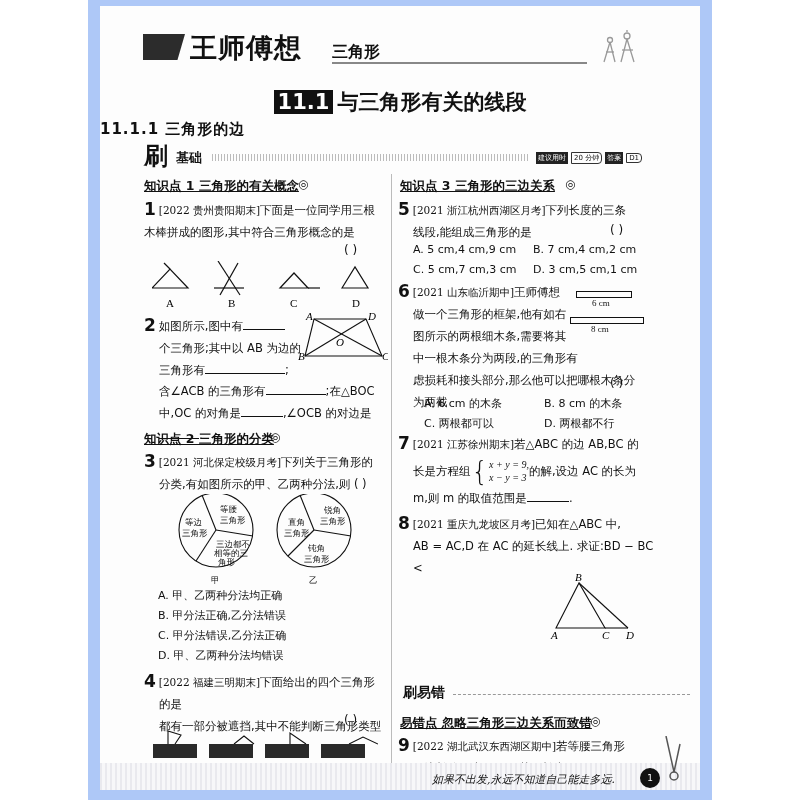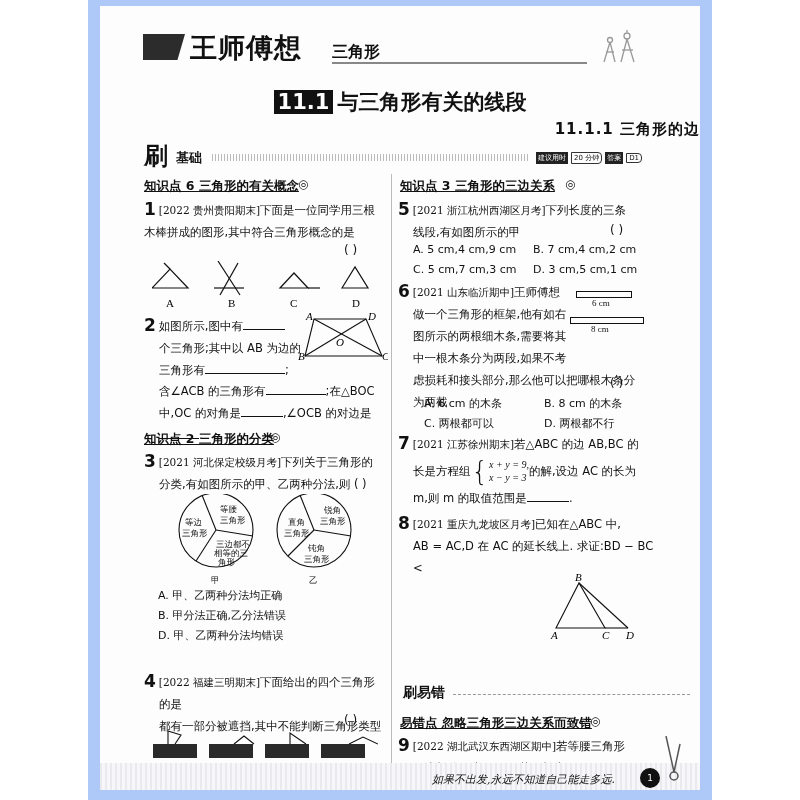--- a/index.html
+++ b/index.html
@@ -6,21 +6,21 @@
   body{width:800px;height:800px;position:relative;overflow:hidden;font-family:"DejaVu Sans","Liberation Sans",sans-serif;color:#111;}
   .frame{position:absolute;left:88px;top:0;width:624px;height:800px;background:#aec8f7;}
   .page{position:absolute;left:100px;top:6px;width:600px;height:784px;background:#fdfdfd;overflow:hidden;}
   .abs{position:absolute;}
   .chap-block{left:43px;top:28px;width:42px;height:26px;background:#2c2c2c;clip-path:polygon(0 0,100% 0,82% 100%,0 100%);}
   .chap-title{left:90px;top:24px;font-size:27px;font-weight:bold;letter-spacing:1px;}
   .chap-sub{left:232px;top:36px;font-size:16px;font-weight:bold;}
   .chap-line{left:232px;top:56px;width:255px;height:2px;background:#888;}
   .sec-title{left:0;width:600px;top:82px;text-align:center;font-size:21px;font-weight:bold;}
   .sec-num{background:#111;color:#fff;padding:0 4px;margin-right:4px;}
-  .subsec{left:0;width:600px;top:114px;text-align:right;font-size:15px;font-weight:bold;letter-spacing:1px;}
+  .subsec{left:0;width:600px;top:114px;text-align:left;font-size:15px;font-weight:bold;letter-spacing:1px;}
   .brush-main{left:44px;top:134px;font-size:24px;font-weight:bold;}
   .brush-sub{left:76px;top:143px;font-size:13px;font-weight:bold;}
   .dots-bar{left:112px;top:148px;width:318px;height:7px;background:repeating-linear-gradient(90deg,#bbb 0 1px,transparent 1px 3px);}
   .badge-dark{background:#222;color:#fff;font-size:7px;padding:1px 2px;border-radius:0;}
   .badge-light{border:1px solid #333;border-radius:0 4px 4px 0;font-size:7px;padding:0 2px;}
   .badges{left:436px;top:146px;display:flex;gap:3px;align-items:center;}
   .divider{left:291px;top:168px;width:1px;height:600px;background:#bbb;}
   .kp{font-size:12.5px;font-weight:bold;text-decoration:underline;}
   .q{font-size:11.5px;line-height:22px;}
   .qnum{font-size:17px;font-weight:bold;margin-right:3px;vertical-align:-1px;}
@@ -69,21 +69,21 @@
   <div class="abs dots-bar"></div>
   <div class="abs badges">
     <span class="badge-dark">建议用时</span>
     <span class="badge-light">20 分钟</span>
     <span class="badge-dark">答案</span>
     <span class="badge-light">D1</span>
   </div>
 
   <div class="abs divider"></div>
 
-  <div class="abs kp" style="left:44px;top:172px">知识点 6   三角形的有关概念</div>
+  <div class="abs kp" style="left:44px;top:172px">知识点 1   三角形的有关概念</div>
   <span class="abs" style="left:198px;top:171px;font-size:12px">◎</span>
 
   <div class="abs q" style="left:44px;top:192px;width:236px">
     <span class="qnum">1</span><span class="src">[2022 贵州贵阳期末]</span><span>下面是一位同学用三根木棒拼成的图形,其中符合三角形概念的是</span>
   </div>
   <div class="paren" style="left:244px;top:237px">(      )</div>
   <svg class="abs" style="left:52px;top:255px" width="225" height="48">
     <g stroke="#111" stroke-width="1.2" fill="none">
       <path d="M0 27 L18 8 L36 27 Z"></path>
         <line x1="18" y1="8" x2="12" y2="2"></line>
@@ -154,20 +154,21 @@
         <text x="106" y="42">三角形</text>
       <text x="130" y="57">钝角</text>
         <text x="126" y="68">三角形</text>
       <text x="33" y="89">甲</text>
       <text x="131" y="89">乙</text>
     </g>
   </svg>
   <div class="abs opt" style="left:58px;top:580px">
     <div>A. 甲、乙两种分法均正确</div>
     <div>B. 甲分法正确,乙分法错误</div>
+    <div>C. 甲分法错误,乙分法正确</div>
     <div>D. 甲、乙两种分法均错误</div>
   </div>
 
   <div class="abs q" style="left:44px;top:664px;width:240px">
     <div><span class="qnum">4</span><span class="src">[2022 福建三明期末]</span><span>下面给出的四个三角形</span></div>
     <div style="padding-left:15px">的是</div>
     <div style="padding-left:15px">都有一部分被遮挡,其中不能判断三角形类型</div>
   </div>
   <div class="paren" style="left:244px;top:707px">(      )</div>
   <svg class="abs" style="left:53px;top:723px" width="225" height="46">
@@ -186,35 +187,35 @@
     <text x="18" y="44" class="lbl">A</text>
     <text x="74" y="44" class="lbl">B</text>
     <text x="130" y="44" class="lbl">C</text>
     <text x="186" y="44" class="lbl">D</text>
   </svg>
 
   <div class="abs kp" style="left:300px;top:172px">知识点 3   三角形的三边关系</div>
   <span class="abs" style="left:465px;top:171px;font-size:12px">◎</span>
   <div class="abs q" style="left:298px;top:192px;width:250px">
     <div><span class="qnum">5</span><span class="src">[2021 浙江杭州西湖区月考]</span><span>下列长度的三条</span></div>
-    <div style="padding-left:15px">线段,有如图所示的甲</div>
+    <div style="padding-left:15px">线段,能组成三角形的是</div>
   </div>
   <div class="paren" style="left:510px;top:217px">(      )</div>
   <div class="abs opt" style="left:313px;top:234px;width:240px;display:grid;grid-template-columns:1fr 1fr">
     <div>A. 5 cm,4 cm,9 cm</div>
     <div>B. 7 cm,4 cm,2 cm</div>
     <div>C. 5 cm,7 cm,3 cm</div>
     <div>D. 3 cm,5 cm,1 cm</div>
   </div>
 
   <div class="abs q" style="left:298px;top:274px;width:260px">
     <div><span class="qnum">6</span><span class="src">[2021 山东临沂期中]</span><span>王师傅想</span></div>
     <div style="padding-left:15px">做一个三角形的框架,他有如右</div>
     <div style="padding-left:15px">图所示的两根细木条,需要将其</div>
-    <div style="padding-left:15px">中一根木条分为两段,如果不考</div>
+    <div style="padding-left:15px">中一根木条分为两段,的三角形有</div>
     <div style="padding-left:15px">虑损耗和接头部分,那么他可以把哪根木条分</div>
     <div style="padding-left:15px">为两截</div>
   </div>
   <div class="abs" style="left:476px;top:285px;width:54px;height:5px;border:1px solid #111"></div>
   <div class="abs lbl" style="left:492px;top:292px;font-size:9px">6 cm</div>
   <div class="abs" style="left:470px;top:311px;width:72px;height:5px;border:1px solid #111"></div>
   <div class="abs lbl" style="left:491px;top:318px;font-size:9px">8 cm</div>
   <div class="paren" style="left:510px;top:370px">(      )</div>
   <div class="abs opt" style="left:324px;top:388px;width:240px;display:grid;grid-template-columns:1fr 1fr">
     <div>A. 6 cm 的木条</div>

